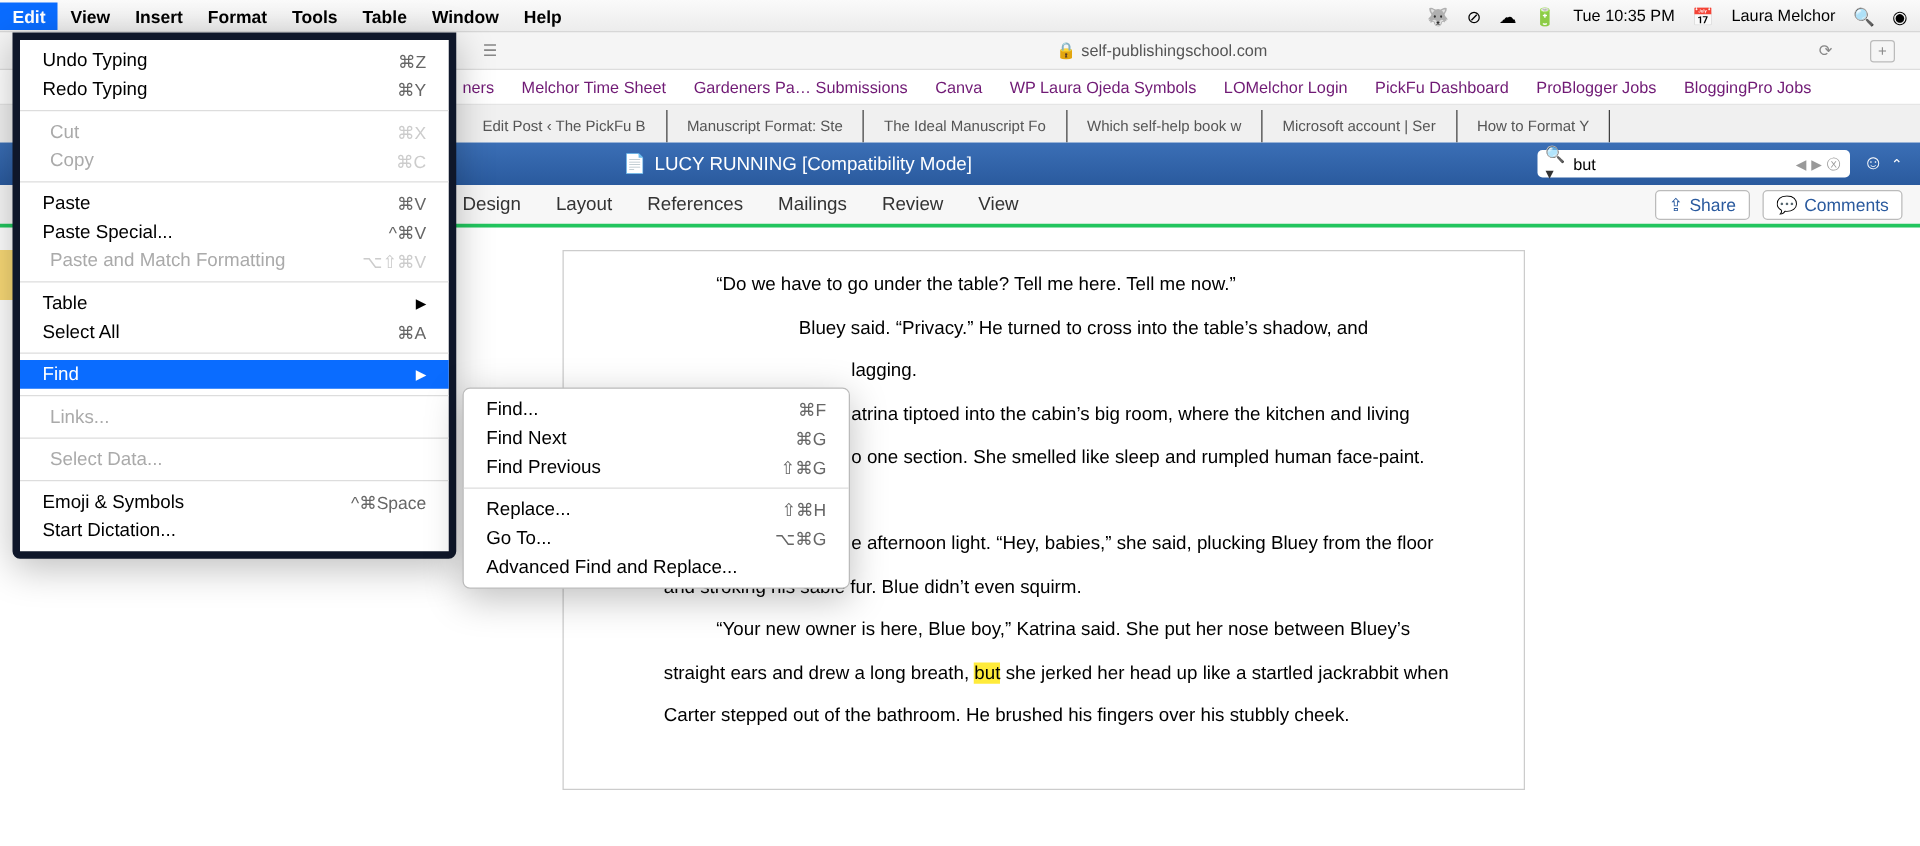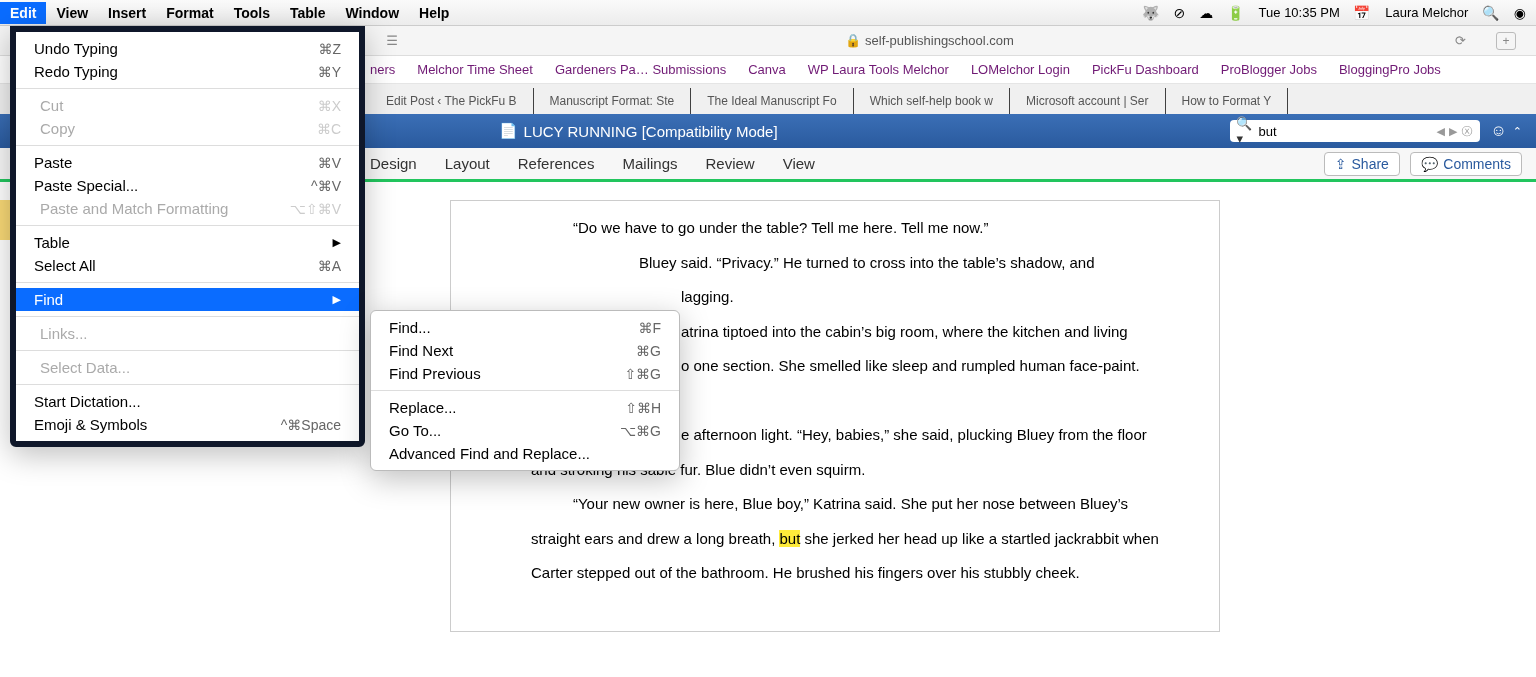--- a/index.html
+++ b/index.html
@@ -93,21 +93,21 @@
   </div>
   <span class="refresh">⟳</span>
   <span class="share">+</span>
 </div>
 
 <div class="bookmarks">
   <span>ners</span>
   <span>Melchor Time Sheet</span>
   <span>Gardeners Pa… Submissions</span>
   <span>Canva</span>
-  <span>WP Laura Tools Melchor</span>
+  <span>WP Laura Ojeda Symbols</span>
   <span>LOMelchor Login</span>
   <span>PickFu Dashboard</span>
   <span>ProBlogger Jobs</span>
   <span>BloggingPro Jobs</span>
 </div>
 
 <div class="tabs-row">
   <div class="tab">Edit Post ‹ The PickFu B</div>
   <div class="tab">Manuscript Format: Ste</div>
   <div class="tab">The Ideal Manuscript Fo</div>
@@ -213,26 +213,26 @@
   <div class="sep"></div>
   <div class="item disabled">
       <span class="label">Links...</span>
     </div>
   <div class="sep"></div>
   <div class="item disabled">
       <span class="label">Select Data...</span>
     </div>
   <div class="sep"></div>
   <div class="item">
-      <span class="label">Start Dictation...</span>
-    </div>
-  <div class="item">
       <span class="label">Emoji &amp; Symbols</span>
       <span class="shortcut">^⌘Space</span>
     </div>
+  <div class="item">
+      <span class="label">Start Dictation...</span>
+    </div>
 </div>
 
 <div class="submenu">
   <div class="item">
       <span class="label">Find...</span>
       <span class="shortcut">⌘F</span>
     </div>
   <div class="item">
       <span class="label">Find Next</span>
       <span class="shortcut">⌘G</span>

